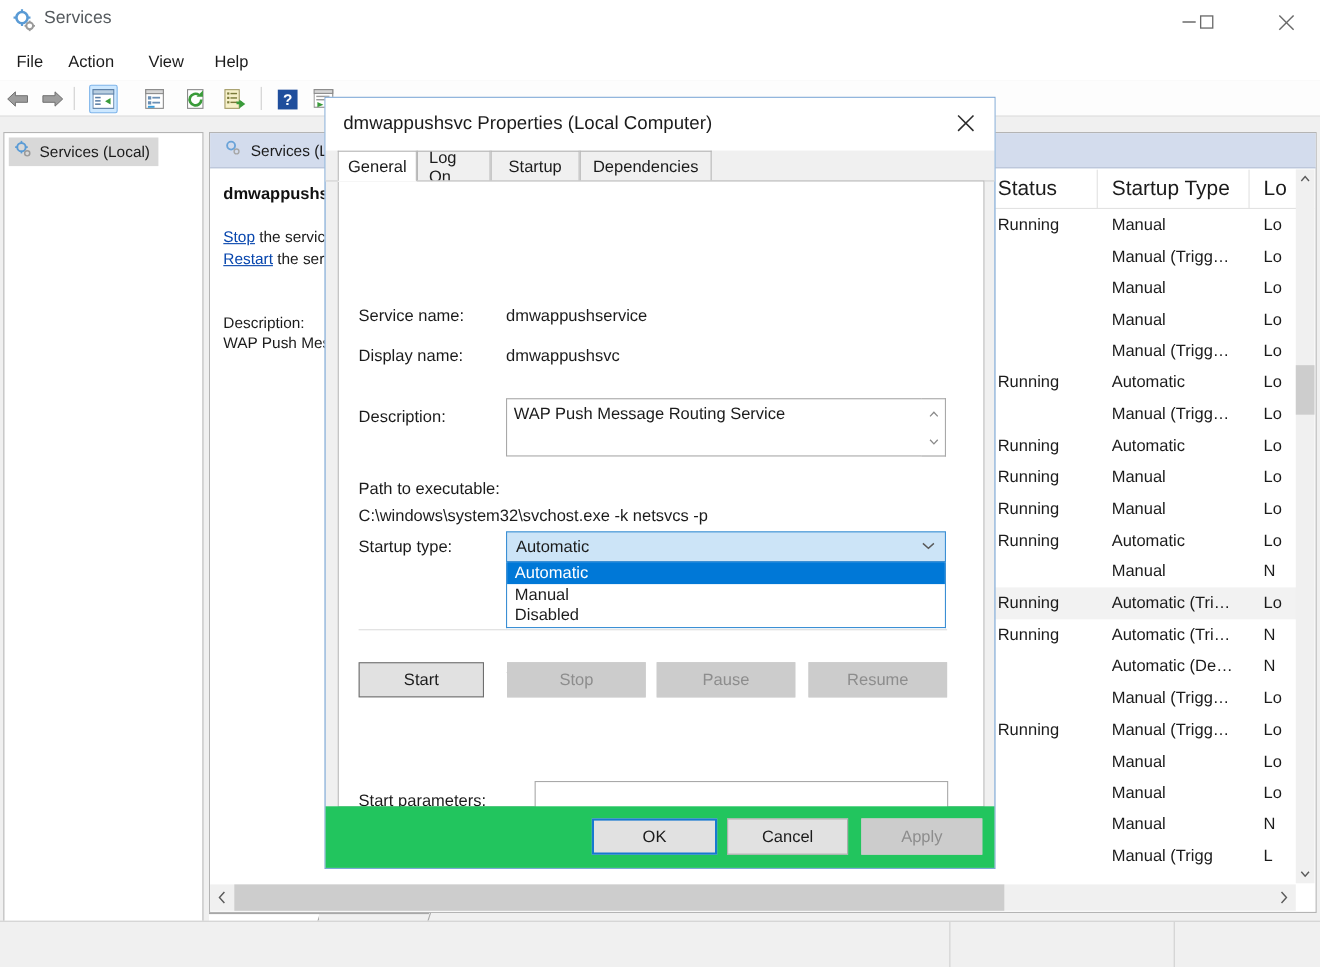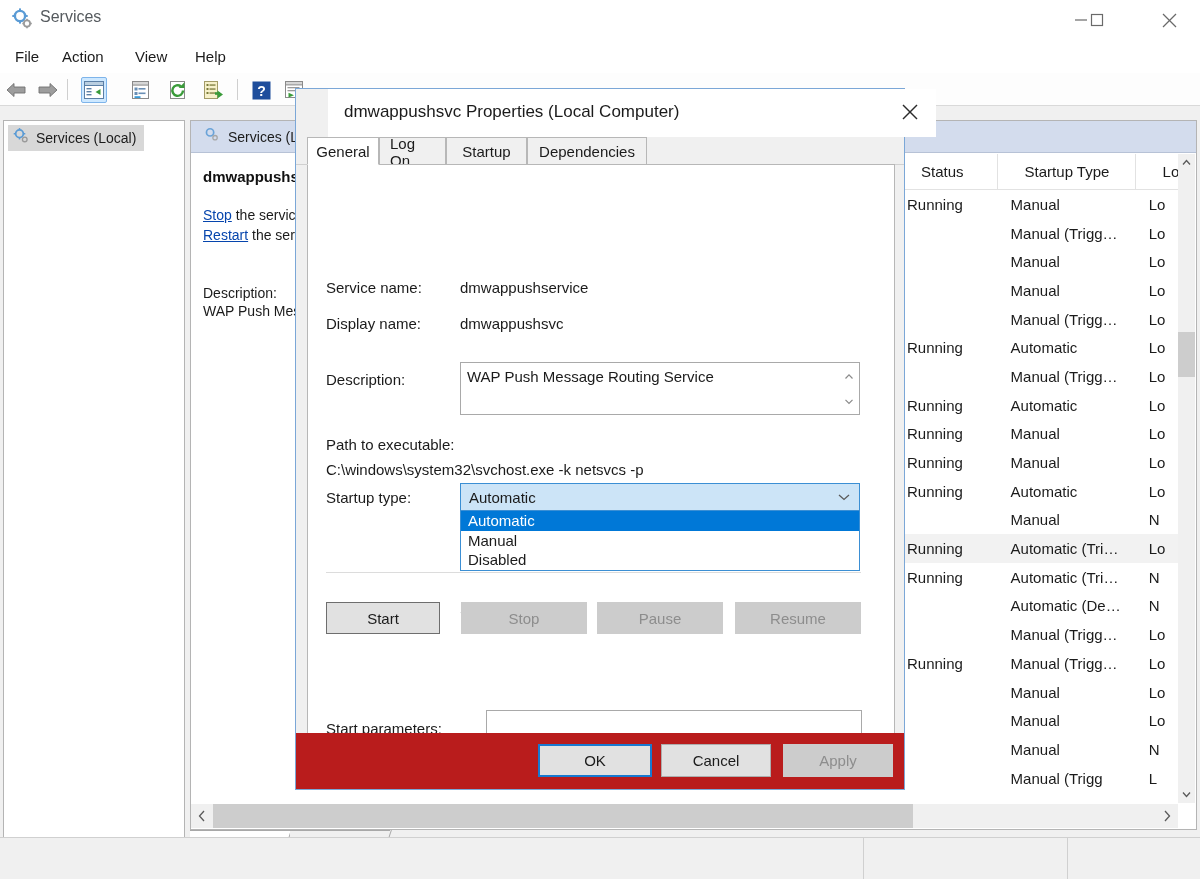--- a/index.html
+++ b/index.html
@@ -107,21 +107,21 @@
   .listview {
     position: absolute; left: 703px; top: 33px; right: 1px; bottom: 26px;
     background: #ffffff; overflow: hidden;
   }
   .lv-header {
     position: absolute; left: 0; top: 0; width: 100%; height: 36px;
     background: #ffffff; border-bottom: 1px solid #e2e2e2;
     display: flex; align-items: center;
   }
   .lv-th {
-    font-size: 15px; color: #1b1b1b; padding-left: 27px;
+    font-size: 19px; color: #1b1b1b; padding-left: 13px;
     height: 36px; display: flex; align-items: center;
     border-right: 1px solid #e2e2e2;
   }
   .lv-th.status  { width: 105px; }
   .lv-th.startup { width: 140px; }
   .lv-th.logon   { width: 60px; border-right: none; }
 
   .lv-body { position: absolute; left: 0; top: 36px; right: 0; bottom: 0; }
   .lv-row {
     position: relative; height: 28.7px; display: flex; align-items: center;
@@ -193,21 +193,20 @@
   
   .dialog {
     position: absolute; left: 295px; top: 88px; width: 610px; height: 702px;
     background: #f0f0f0;
     border: 1px solid #7ba7d7;
     box-shadow: 0 0 0 0 rgba(0,0,0,0);
   }
   .dlg-titlebar {
     position: absolute; left: 0; top: 0; width: 100%; height: 48px;
     background: #ffffff;
-    margin-left: 32px;
   }
   .dlg-title {
     position: absolute; left: 16px; top: 13px;
     font-size: 17px; color: #1b1b1b;
   }
   .dlg-close {
     position: absolute; right: 6px; top: 4px; width: 40px; height: 38px;
     display: flex; align-items: center; justify-content: center; color: #2b2b2b;
   }
   .dlg-tabstrip {
@@ -300,21 +299,21 @@
     font-size: 15px; color: #1b1b1b; line-height: 1.35;
   }
 
   .start-params {
     position: absolute; left: 178px; top: 545px; width: 376px; height: 32px;
     background: #ffffff; border: 1px solid #a9a9a9;
   }
 
   .dlg-footer {
     position: absolute; left: 0; bottom: 0; width: 100%; height: 56px;
-    background: #b91c1c;
+    background: #22c55e;
   }
   .dlg-btn {
     position: absolute; top: 11px; height: 33px;
     display: flex; align-items: center; justify-content: center;
     font-size: 15px; border: 1px solid #adadad; background: #e1e1e1; color: #1b1b1b;
   }
   .dlg-btn.ok { left: 242px; width: 114px; border: 2px solid #1779d0; background: #e1e1e1; }
   .dlg-btn.cancel { left: 365px; width: 110px; border: 1px solid #adadad; }
   .dlg-btn.apply { left: 487px; width: 110px; background: #cccccc; color: #8d8d8d; border-color: #cccccc; }
 

